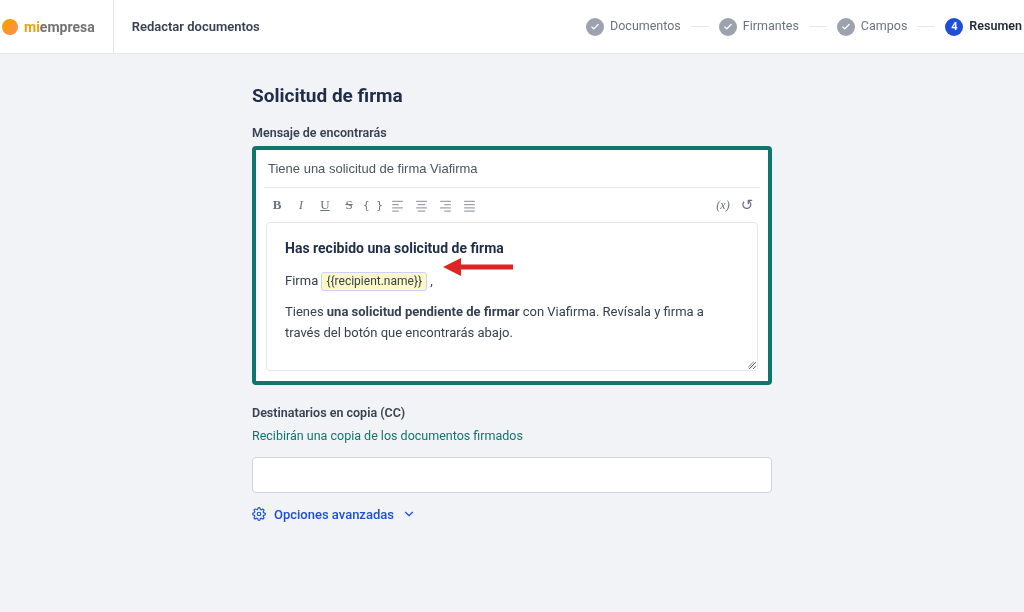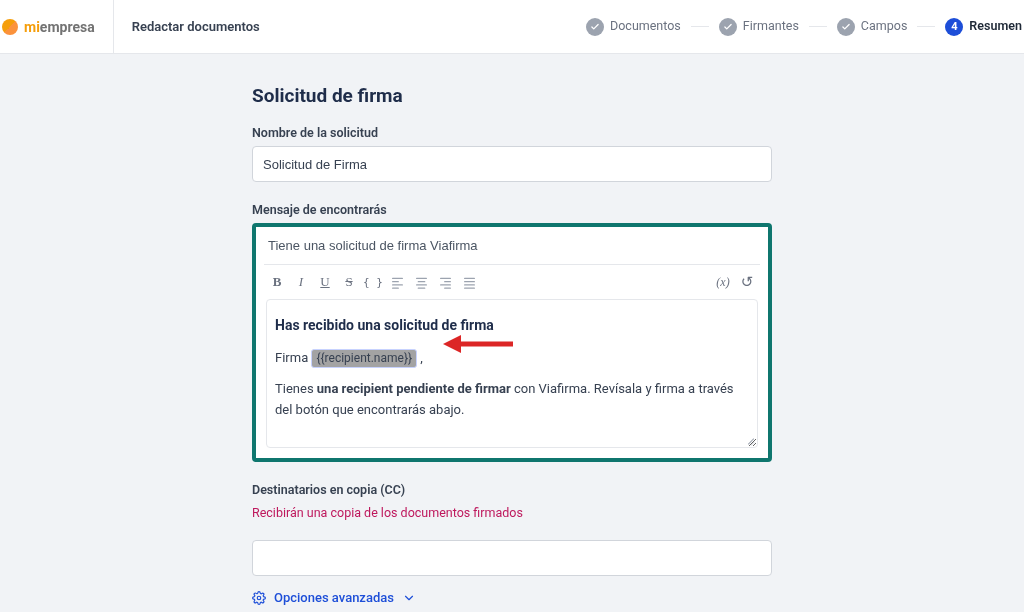--- a/index.html
+++ b/index.html
@@ -15,36 +15,36 @@
     .step { display: flex; align-items: flex-start; gap: 6px; color: #6b7280; }
     .step-dot { width: 18px; height: 18px; border-radius: 50%; background: #9ca3af; color: #fff; display:flex; align-items:center; justify-content:center; }
     .step-dot svg { width: 10px; height: 10px; }
     .step.active .step-dot { background: #1d4ed8; font-size: 11px; font-weight:700; }
     .step.active { color: #1f2937; font-weight: 600; }
     .step-sep { width: 18px; height: 1px; background: #e5e7eb; }
     .content { display:flex; justify-content:center; padding: 30px 0; }
     .col { width: 520px; }
     h1.heading { font-size: 19px; font-weight: 700; color: #1f2d4a; margin-bottom: 18px; }
     .label { font-size: 12.5px; font-weight: 600; color: #374151; margin-bottom: 6px; }
-    .sublabel { font-size: 12.5px; color: #be185d; margin-bottom: 20px; }
+    .sublabel { font-size: 12.5px; color: #0f766e; margin-bottom: 14px; }
     .input-text { width: 100%; height: 36px; border: 1px solid #d1d5db; border-radius: 4px; padding: 0 10px; font-size: 13px; color: #374151; background:#fff; }
     .group { margin-bottom: 20px; }
     .editor-box { border: 4px solid #0f766e; border-radius: 4px; background:#fff; }
     .editor-subject { border-bottom: 1px solid transparent; }
     .editor-subject input { border: none; height: 36px; width:100%; padding:0 12px; font-size:13px; border-radius:4px 4px 0 0; color:#4b5563; }
     .editor-divider { height:1px; background:#e5e7eb; margin: 0 8px; }
     .toolbar { display:flex; align-items:center; gap: 2px; padding: 6px 10px; }
     .tb-btn { width: 22px; height: 22px; display:flex; align-items:center; justify-content:center; border-radius:3px; color:#6b7280; font-family: Georgia, serif; font-size:13px; cursor:pointer; }
     .tb-spacer { flex:1; }
-    .editor-body { margin: 0 10px 10px 10px; border: 1px solid #e5e7eb; border-radius:4px; padding: 14px 16px 16px 8px; font-size: 13px; color:#374151; line-height:1.6; position:relative; resize: both; overflow:auto; min-height: 130px; }
+    .editor-body { margin: 0 10px 10px 10px; border: 1px solid #e5e7eb; border-radius:4px; padding: 14px 16px 16px 18px; font-size: 13px; color:#374151; line-height:1.6; position:relative; resize: both; overflow:auto; min-height: 130px; }
     .editor-body h3 { font-size: 14px; font-weight:700; color:#1f2d4a; margin-bottom: 12px; }
-    .placeholder-chip { display:inline-block; background:#a3a3a3; border:1px solid #c7d2fe; color:#374151; font-size:12px; padding: 0 4px; border-radius:3px; line-height:1.4; }
+    .placeholder-chip { display:inline-block; background:#fef9c3; border:1px solid #c7d2fe; color:#374151; font-size:12px; padding: 0 4px; border-radius:3px; line-height:1.4; }
     .editor-body p { margin-bottom: 10px; }
     .arrow-annot { position:absolute; left: 176px; top: 32px; pointer-events:none; }
-    .advanced { display:flex; align-items:flex-end; gap:8px; color:#1d4ed8; font-size:13px; font-weight:500; cursor:pointer; }
+    .advanced { display:flex; align-items:flex-start; gap:8px; color:#1d4ed8; font-size:13px; font-weight:500; cursor:pointer; }
     .advanced svg { width:14px; height:14px; }
     .resize-corner { position:absolute; right:2px; bottom:2px; width:10px; height:10px; }
     .resize-corner::before, .resize-corner::after { content:''; position:absolute; background:#9ca3af; height:1px; }
     .resize-corner::before { width:8px; right:0; bottom:3px; transform: rotate(-45deg); }
     .resize-corner::after  { width:5px; right:0; bottom:1px; transform: rotate(-45deg); }
   </style>
 </head>
 <body>
 
 <div class="topbar">
@@ -88,24 +88,20 @@
       <span class="step-dot">4</span>
       <span>Resumen</span>
     </div>
   </div>
 </div>
 
 <div class="content">
   <div class="col">
     <h1 class="heading">Solicitud de firma</h1>
 
-    <div class="group">
-      <div class="label">Nombre de la solicitud</div>
-      <input class="input-text" value="Solicitud de Firma" style="">
-    </div>
 
     <div class="group">
       <div class="label">Mensaje de encontrarás</div>
       <div class="editor-box">
         <div class="editor-subject">
           <input value="Tiene una solicitud de firma Viafirma" style="">
         </div>
         <div class="editor-divider"></div>
         <div class="toolbar">
           <div class="tb-btn" style="font-weight:700">B</div>
@@ -138,21 +134,21 @@
           <div class="tb-btn" style="font-size:15px">↺</div>
         </div>
         <div class="editor-body">
           <h3>Has recibido una solicitud de firma</h3>
           <p>
             <span>Firma</span>
             <span class="placeholder-chip">{{recipient.name}}</span>
             <span>,</span>
           </p>
           <p>
-            <span>Tienes </span><b>una recipient pendiente de firmar</b><span> con Viafirma. Revísala y firma a través del botón que encontrarás abajo.</span>
+            <span>Tienes </span><b>una solicitud pendiente de firmar</b><span> con Viafirma. Revísala y firma a través del botón que encontrarás abajo.</span>
           </p>
 
           <svg class="arrow-annot" width="70" height="24" viewBox="0 0 70 24">
             <line x1="70" y1="12" x2="16" y2="12" stroke="#dc2626" stroke-width="5"></line>
             <polygon points="0,12 18,3 18,21" fill="#dc2626"></polygon>
           </svg>
           <div class="resize-corner"></div>
         </div>
       </div>
     </div>

